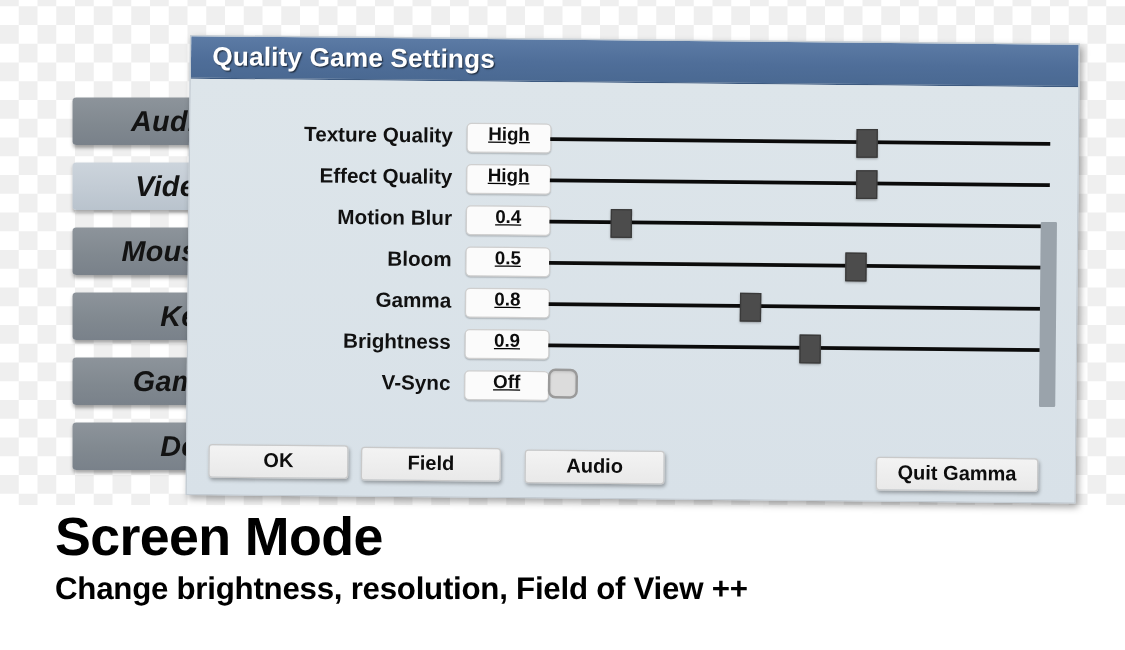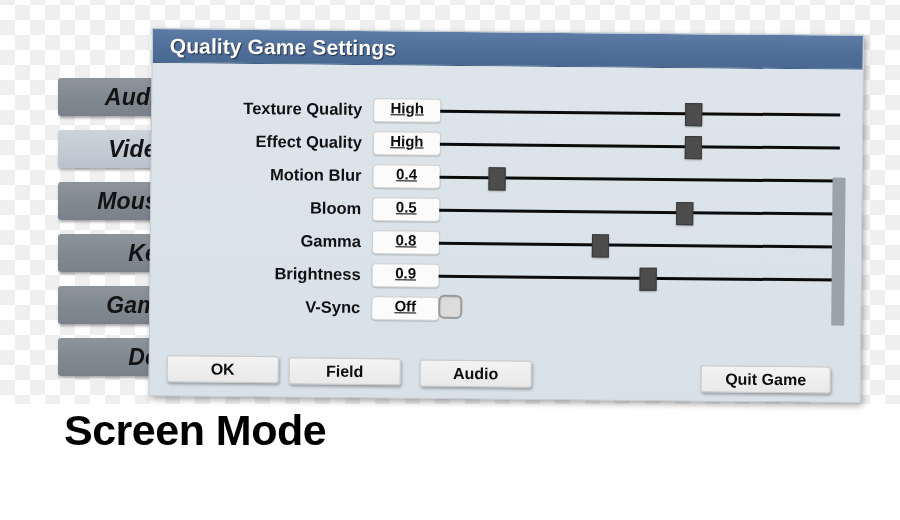--- a/index.html
+++ b/index.html
@@ -221,21 +221,21 @@
     color: #0d0d0d;
   }
   #btn-ok    { left: 17px;  top: 14px; width: 112px; }
   #btn-cancel{ left: 139px; top: 15px; width: 112px; }
   #btn-apply { left: 270px; top: 16px; width: 112px; }
   #btn-quit  { left: 551px; top: 19px; width: 130px; }
 
   
   #caption {
     position: absolute;
-    left: 64px;
+    left: 44px;
     top: 408px;
     z-index: 6;
   }
   #caption-title {
     font-size: 43px;
     font-weight: bold;
     color: #000;
     line-height: 1.05;
     letter-spacing: -0.5px;
   }
@@ -359,22 +359,23 @@
       <div class="btn" id="btn-ok">
         <span>OK</span>
       </div>
       <div class="btn" id="btn-cancel">
         <span>Field</span>
       </div>
       <div class="btn" id="btn-apply">
         <span>Audio</span>
       </div>
       <div class="btn" id="btn-quit">
-        <span>Quit Game</span>
+        <span>Quit Gamma</span>
       </div>
     </div>
 
   </div>
 </div>
 
 <div id="caption">
   <div id="caption-title">Screen Mode</div>
+  <div id="caption-sub">Change brightness, resolution, Field of View ++</div>
 </div>
 
 </body></html>

